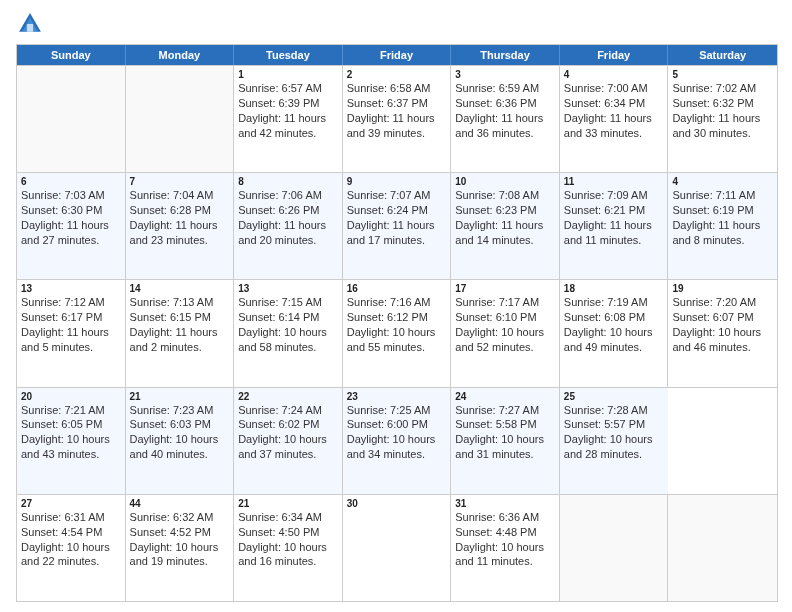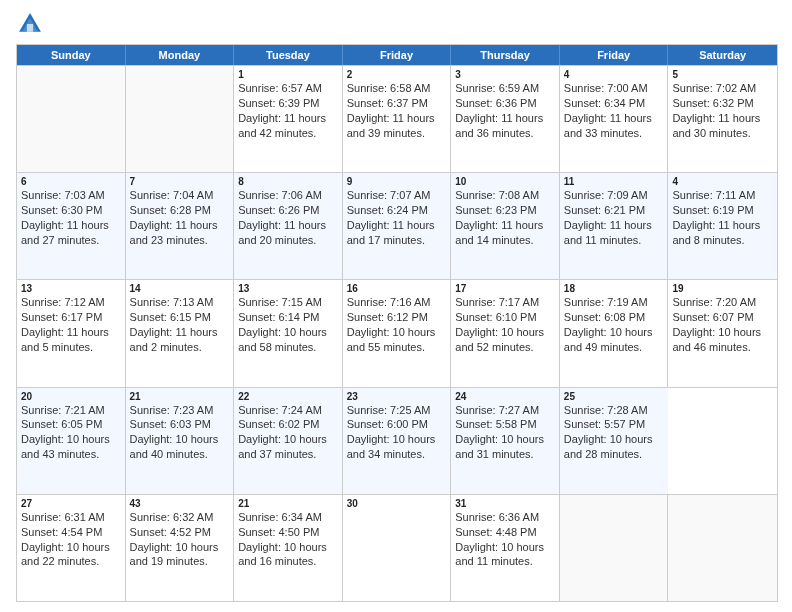--- a/index.html
+++ b/index.html
@@ -259,21 +259,21 @@
             <span class="day-num">25</span>
             <div class="cell-info">Sunrise: 7:28 AM<br>Sunset: 5:57 PM<br>Daylight: 10 hours and 28 minutes.</div>
           </div>
         </div>
         <div class="cal-row">
           <div class="cal-cell">
             <span class="day-num">27</span>
             <div class="cell-info">Sunrise: 6:31 AM<br>Sunset: 4:54 PM<br>Daylight: 10 hours and 22 minutes.</div>
           </div>
           <div class="cal-cell">
-            <span class="day-num">43</span>
+            <span class="day-num">44</span>
             <div class="cell-info">Sunrise: 6:32 AM<br>Sunset: 4:52 PM<br>Daylight: 10 hours and 19 minutes.</div>
           </div>
           <div class="cal-cell">
             <span class="day-num">21</span>
             <div class="cell-info">Sunrise: 6:34 AM<br>Sunset: 4:50 PM<br>Daylight: 10 hours and 16 minutes.</div>
           </div>
           <div class="cal-cell">
             <span class="day-num">30</span>
           </div>
           <div class="cal-cell">

